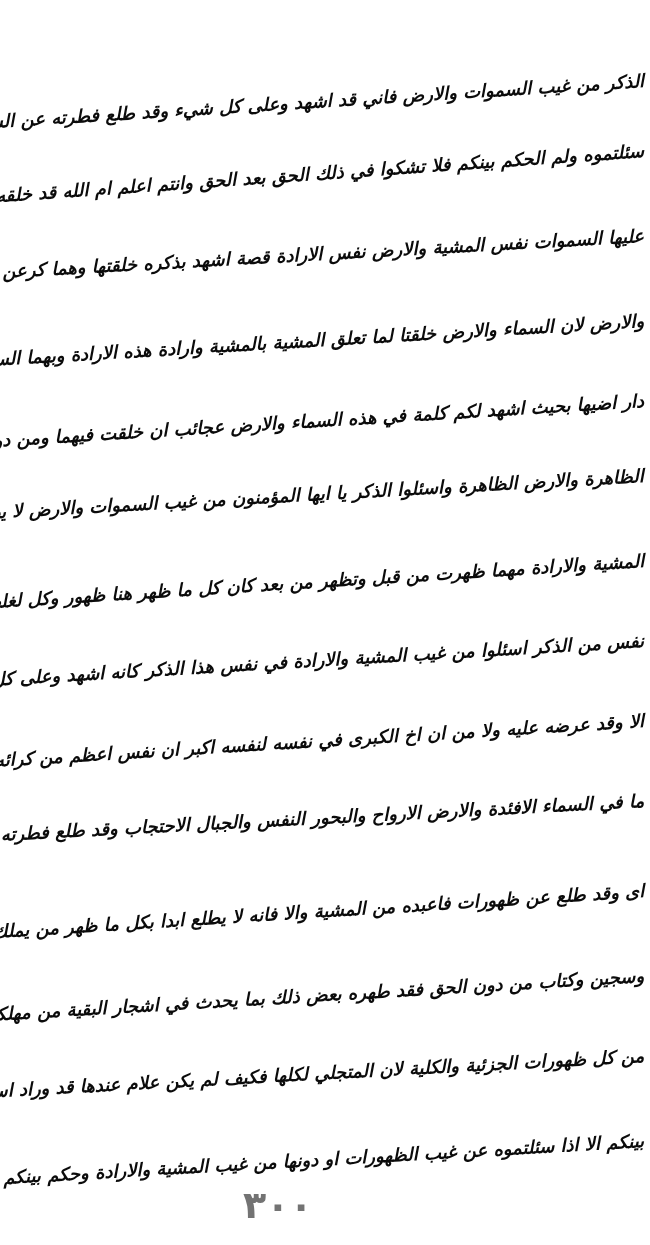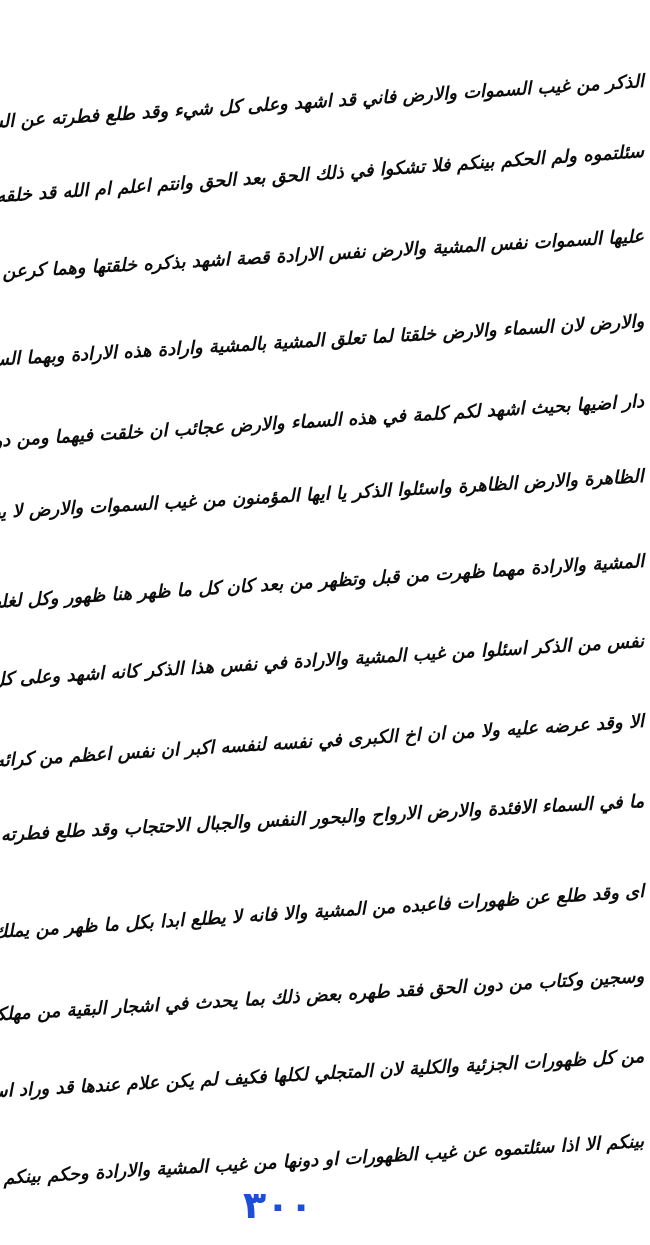--- a/index.html
+++ b/index.html
@@ -48,21 +48,21 @@
   .t12 { top: 963px;  transform: rotate(-3.4deg); }
   .t13 { top: 1043px; transform: rotate(-3.1deg); }
   .t14 { top: 1128px; transform: rotate(-3.3deg); }
   .page-number {
     position: absolute;
     top: 1183px;
     left: 243px;
     font-family: "DejaVu Sans", sans-serif;
     font-weight: bold;
     font-size: 38px;
-    color: #1d4ed8;
+    color: #737373;
     direction: rtl;
   }
 </style>
 </head>
 <body>
 
 <div class="scan-page">
   <div class="ms-line t1">الذكر من غيب السموات والارض فاني قد اشهد وعلى كل شيء وقد طلع فطرته عن السجين وكتابه واذا</div>
   <div class="ms-line t2">سئلتموه ولم الحكم بينكم فلا تشكوا في ذلك الحق بعد الحق وانتم اعلم ام الله قد خلقه وهو بها كان لكثير</div>
   <div class="ms-line t3">عليها   السموات نفس المشية والارض نفس الارادة قصة اشهد بذكره خلقتها وهما كرعن خلق السموات</div>

